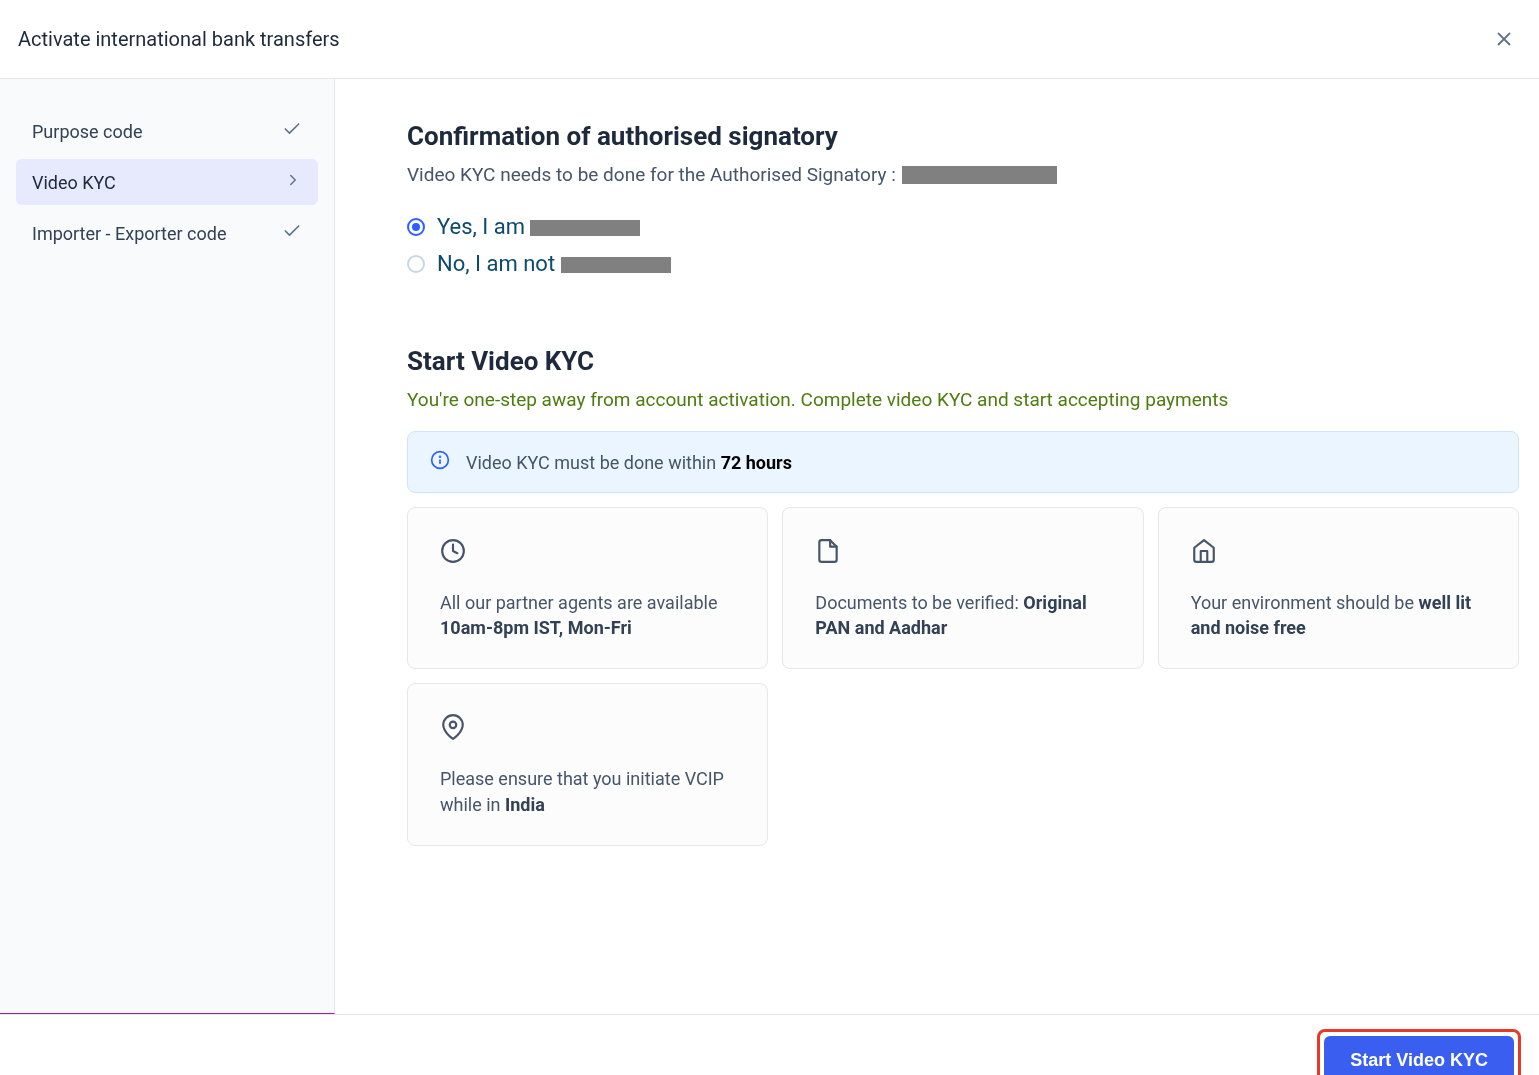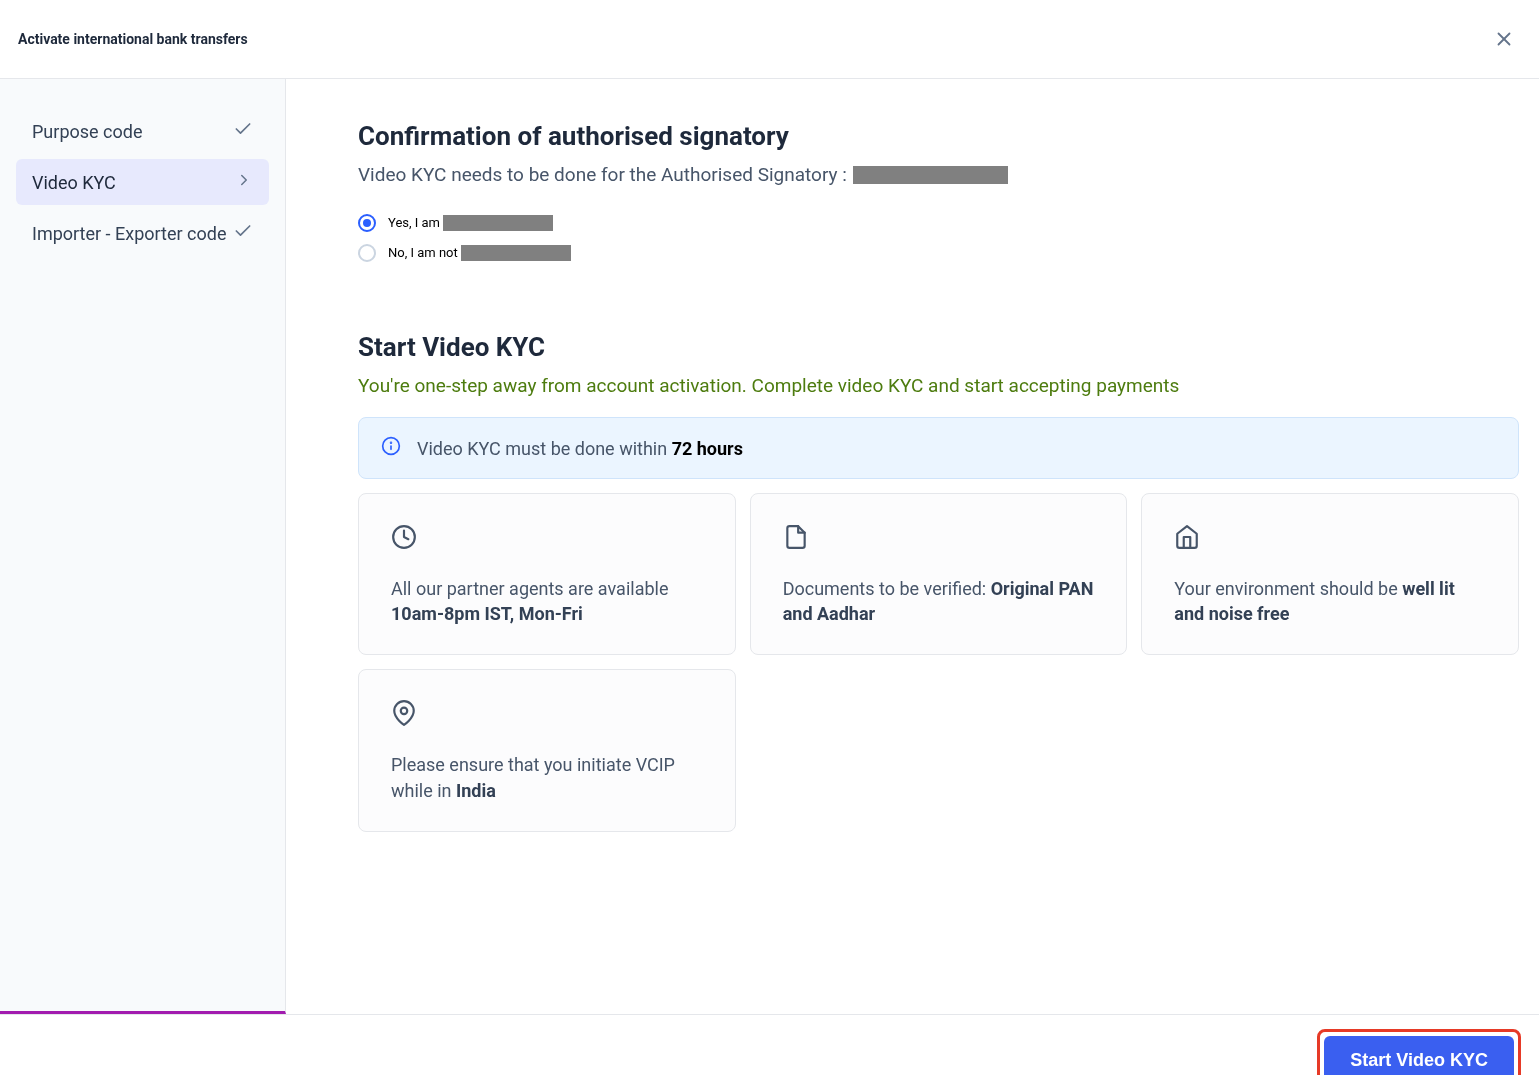--- a/index.html
+++ b/index.html
@@ -9,43 +9,43 @@
       color: #1e2a3b;
     }
     .header {
       padding: 22px 18px;
       border-bottom: 1px solid #e5e7eb;
       display: flex;
       justify-content: space-between;
       align-items: center;
     }
     .header-title {
-      font-size: 14px;
-      font-weight: 700;
+      font-size: 20px;
+      font-weight: 400;
       color: #1e293b;
     }
     .close-btn {
       background: none;
       border: none;
       cursor: pointer;
       padding: 6px;
       color: #64748b;
       display: flex;
       align-items: center;
       justify-content: center;
     }
     .container {
       display: flex;
       min-height: calc(100vh - 140px);
     }
     .sidebar {
-      width: 286px;
+      width: 335px;
       background: #f8fafc;
       border-right: 1px solid #e5e7eb;
-      border-bottom: 3px solid #a21caf;
+      border-bottom: 1px solid #a21caf;
       padding: 28px 16px;
     }
     .sidebar-item {
       display: flex;
       justify-content: space-between;
       align-items: center;
       padding: 12px 16px;
       font-size: 18px;
       color: #334155;
       cursor: pointer;
@@ -107,22 +107,22 @@
     .radio-outer.unselected {
       border: 2px solid #cbd5e1;
     }
     .radio-inner {
       width: 8px;
       height: 8px;
       border-radius: 50%;
       background: #2b5fff;
     }
     .radio-label {
-      font-size: 13px;
-      color: #000000;
+      font-size: 22px;
+      color: #0c4a6e;
     }
     .redact {
       display: inline-block;
       background: #808080;
       height: 16px;
       vertical-align: middle;
     }
     .redact-big { width: 155px; height: 18px; }
     .redact-med { width: 110px; }
     .redact-sm { width: 110px; }

